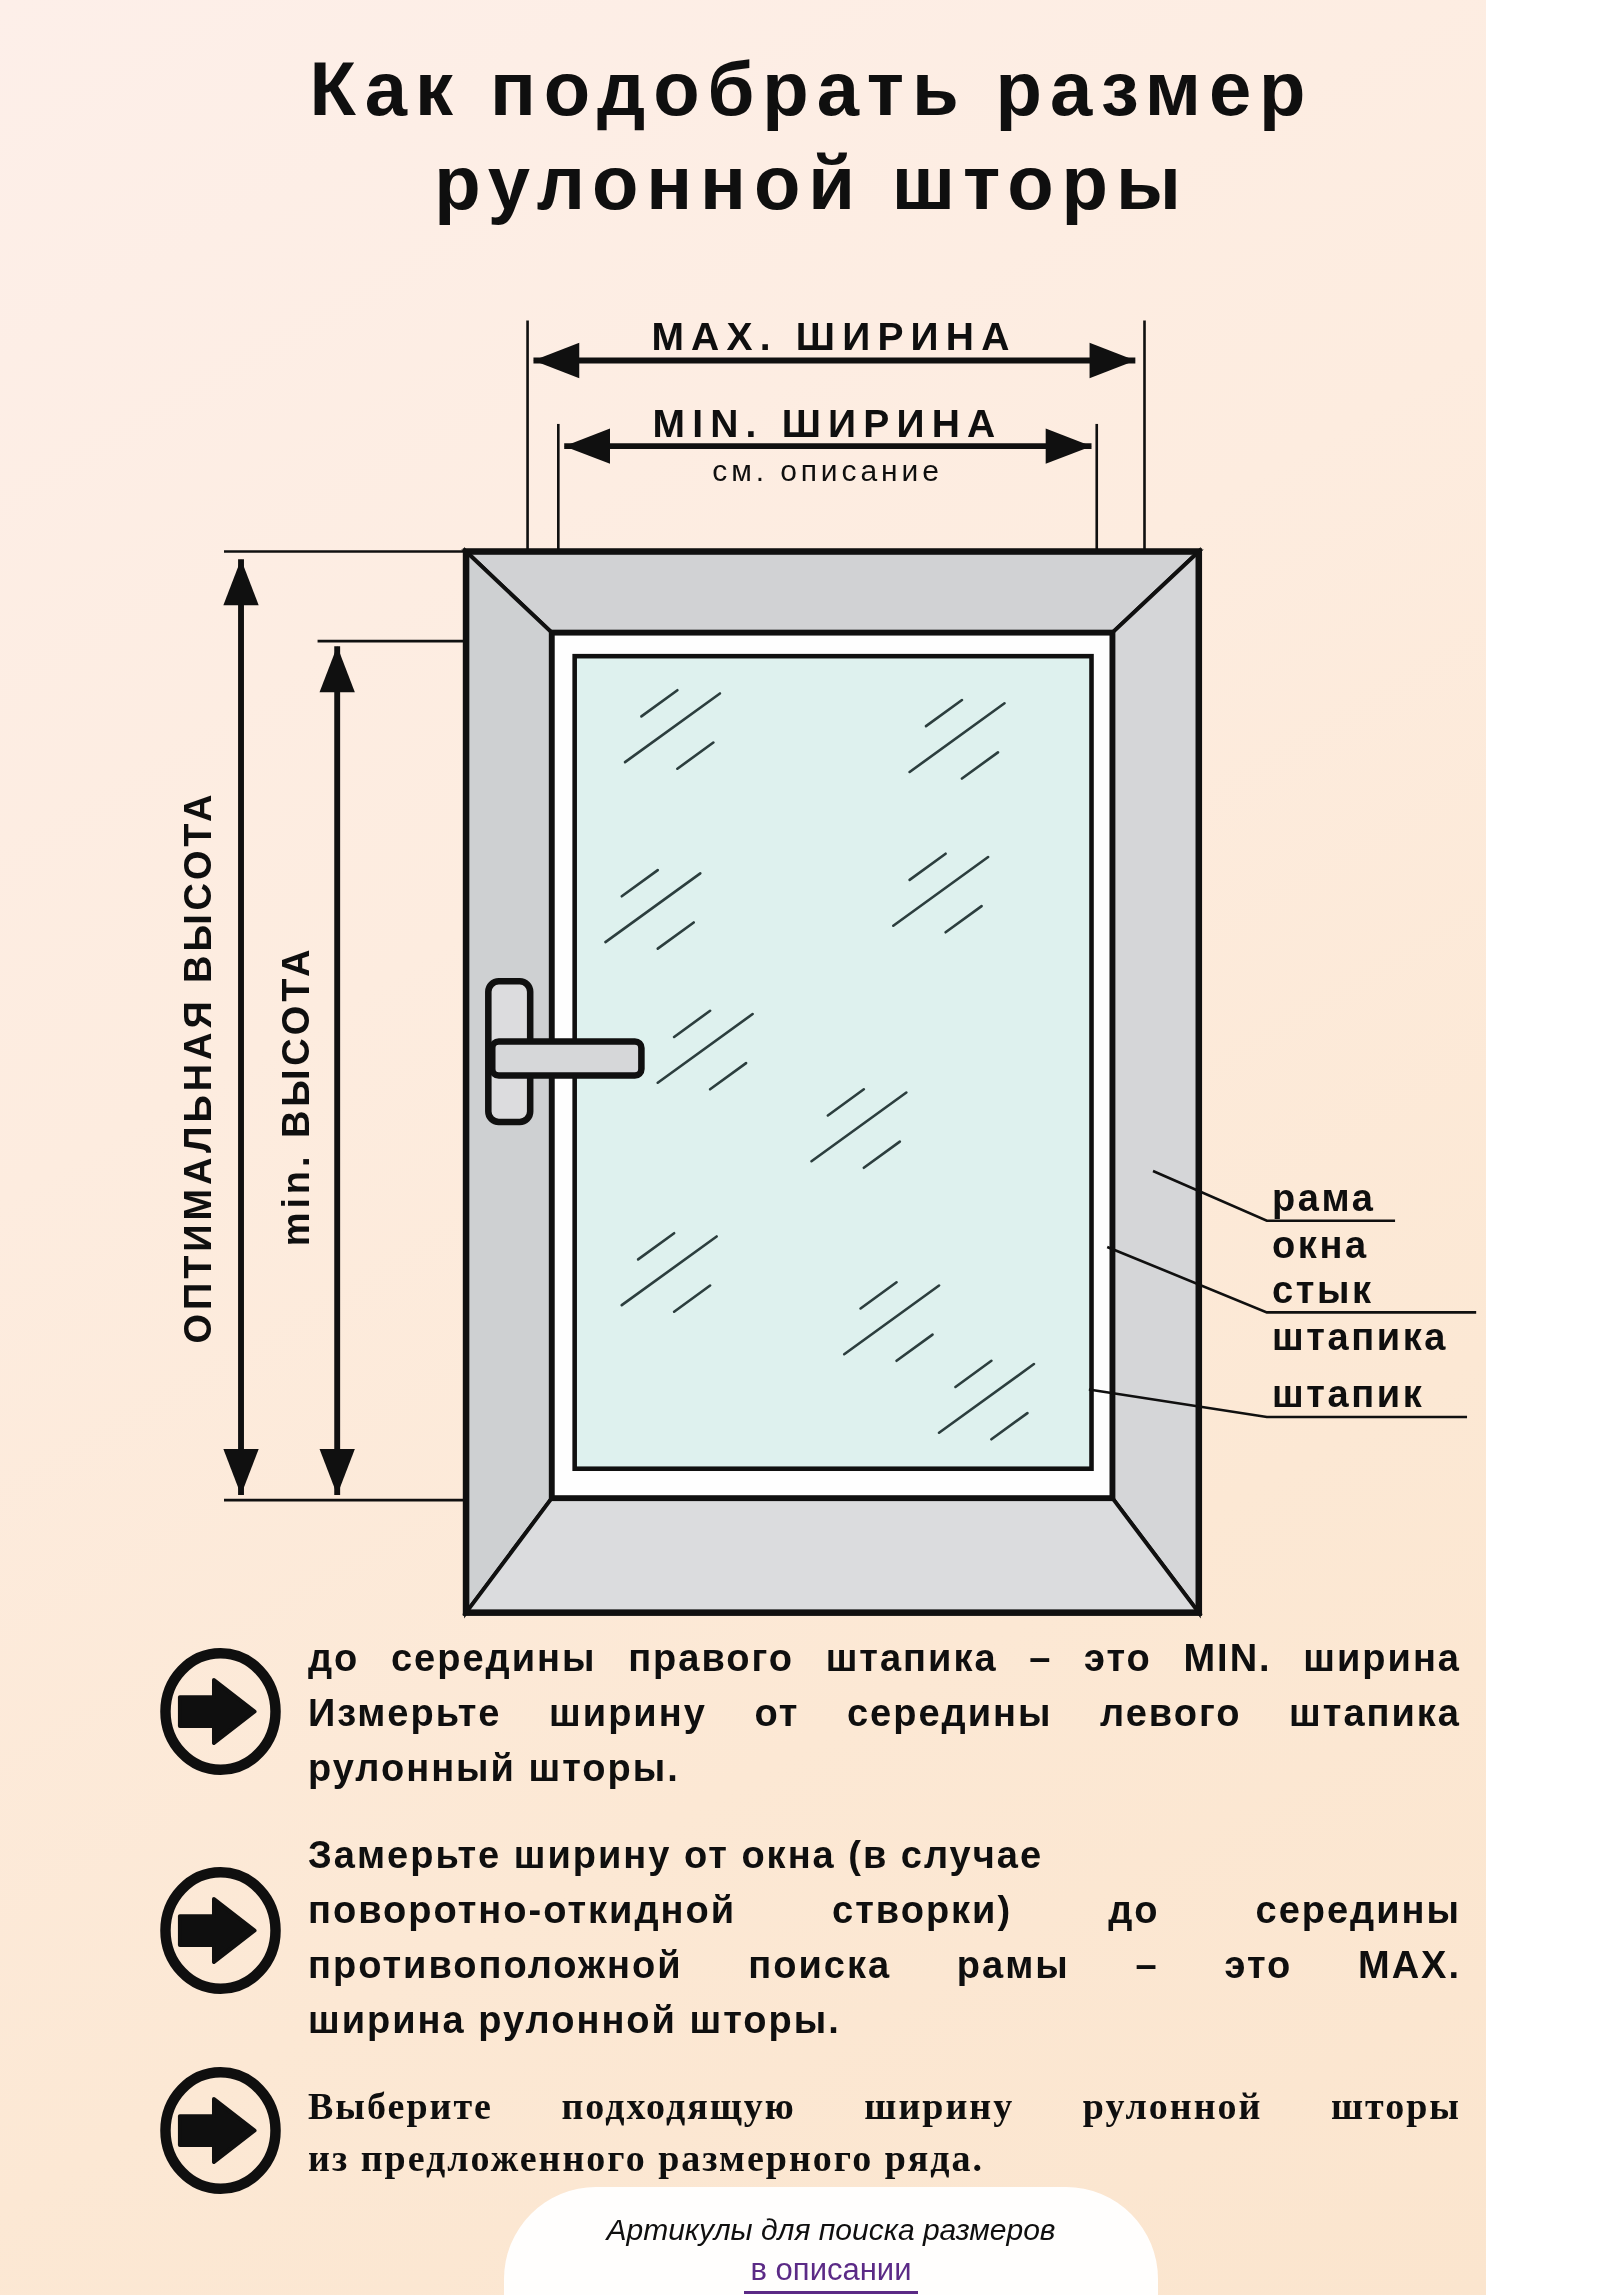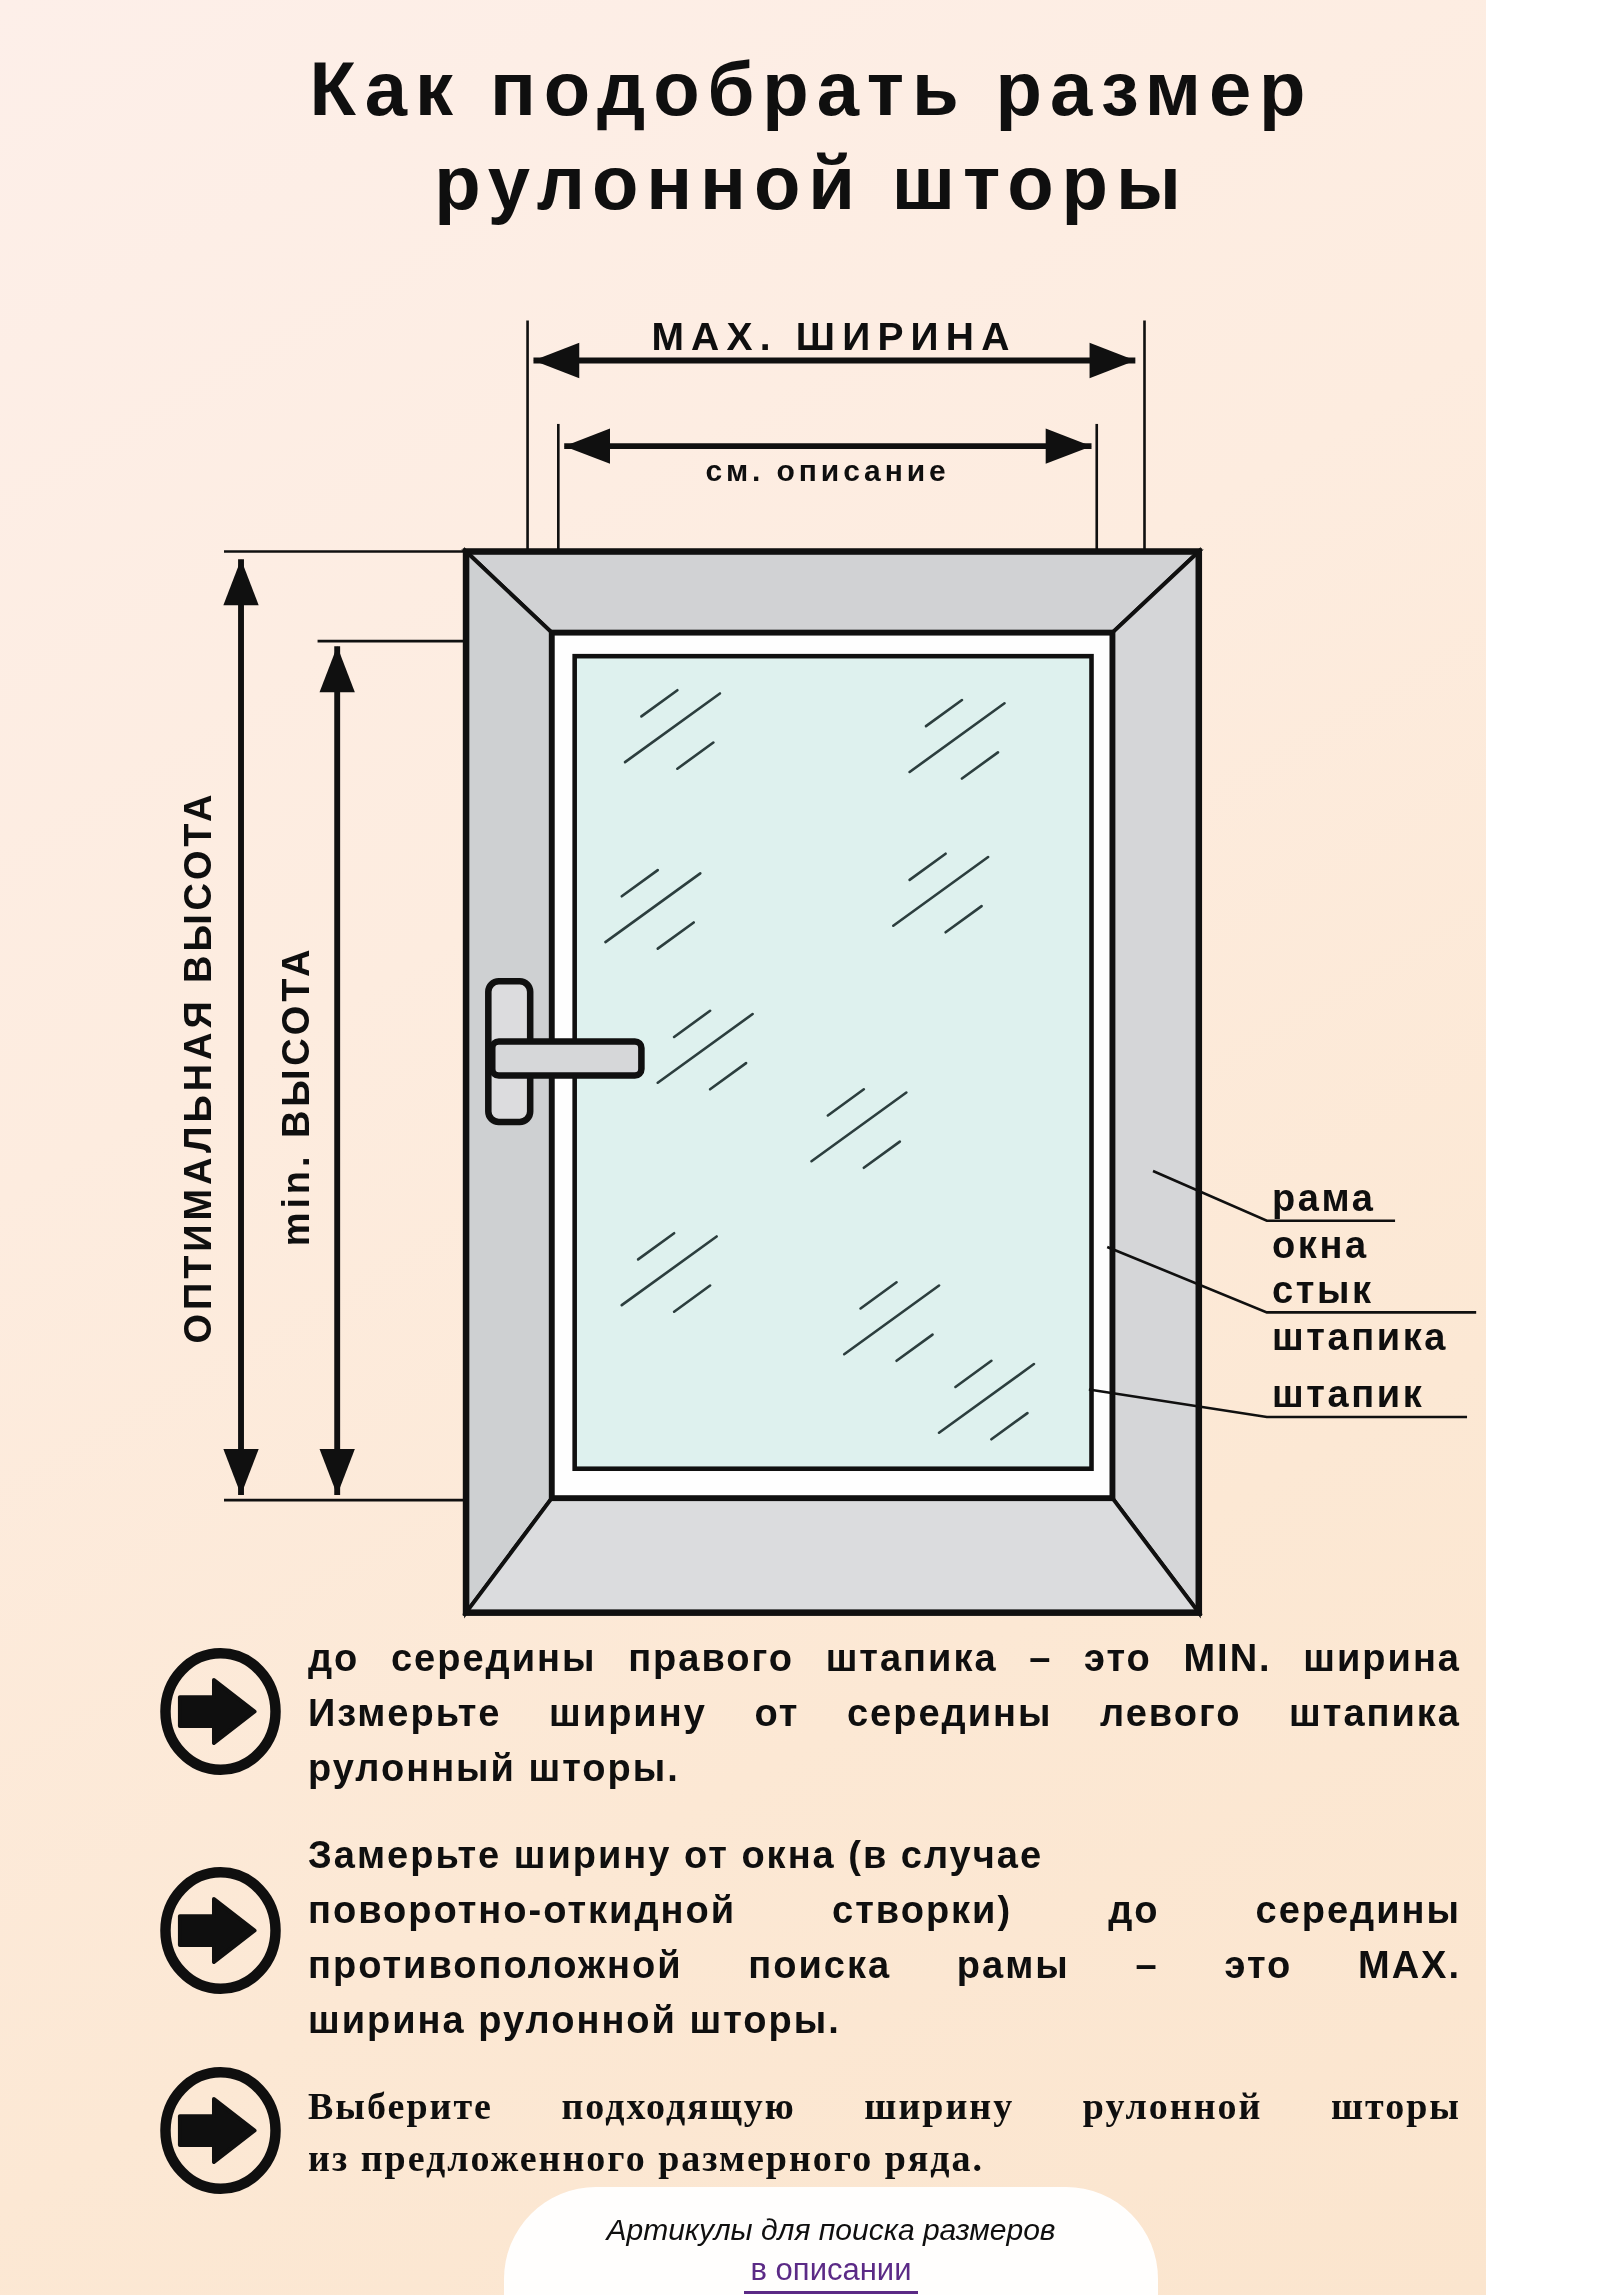--- a/index.html
+++ b/index.html
@@ -5,21 +5,21 @@
   html,body{margin:0;padding:0;background:#fff;}
   .canvas{
     position:relative;width:1486px;height:2295px;overflow:hidden;
     font-family:"Liberation Sans","DejaVu Sans",sans-serif;color:#0f0f0f;
     background:linear-gradient(150deg,#fdefe9 0%,#fdecdf 38%,#fce8d4 70%,#fbe5ce 100%);
   }
   .abs{position:absolute;}
   .title{left:0;top:42px;width:1623px;text-align:center;font-size:76px;font-weight:700;
          letter-spacing:7.9px;line-height:94px;}
   .dim-label{font-size:39px;font-weight:700;letter-spacing:7.2px;text-align:center;white-space:nowrap;}
-  .dim-note{font-size:30px;font-weight:700;letter-spacing:3.9px;text-align:center;white-space:nowrap;}
+  .dim-note{font-size:30px;font-weight:400;letter-spacing:3.9px;text-align:center;white-space:nowrap;}
   .v-label{white-space:nowrap;font-size:38px;font-weight:700;letter-spacing:3.9px;
            transform:translate(-50%,-50%) rotate(-90deg);}
   .part-label{font-size:38px;font-weight:700;letter-spacing:2.6px;white-space:nowrap;line-height:39px;}
   .step-text{left:308px;width:1153px;font-size:38px;font-weight:700;letter-spacing:2px;line-height:55px;}
   .step-text div{text-align:justify;}
   .jl{text-align-last:justify;}
   .nl{text-align-last:left;}
   .b3{line-height:52px;font-family:Liberation Serif, serif;}
   .footer-card{left:504px;top:2187px;width:654px;height:109px;background:#fffefd;
                border-radius:92px 92px 0 0;}
@@ -123,20 +123,21 @@
       <polyline points="1664,2124 1936,2166 2242,2166"></polyline>
     </g>
   </svg>
 
   <div class="abs title">
     <div>Как подобрать размер</div>
     <div>рулонной шторы</div>
   </div>
 
   <div class="abs dim-label" style="left:533px;top:315px;width:602px">MAX. ШИРИНА</div>
+  <div class="abs dim-label" style="left:564px;top:402px;width:527px">MIN. ШИРИНА</div>
   <div class="abs dim-note" style="left:564px;top:454px;width:527px">см. описание</div>
 
   <div class="abs v-label" style="left:198px;top:1067px">ОПТИМАЛЬНАЯ ВЫСОТА</div>
   <div class="abs v-label" style="left:296px;top:1096px">min. ВЫСОТА</div>
 
   <div class="abs part-label" style="left:1272px;top:1179px">рама</div>
   <div class="abs part-label" style="left:1272px;top:1226px">окна</div>
   <div class="abs part-label" style="left:1272px;top:1271px">стык</div>
   <div class="abs part-label" style="left:1272px;top:1318px">штапика</div>
   <div class="abs part-label" style="left:1272px;top:1375px">штапик</div>

